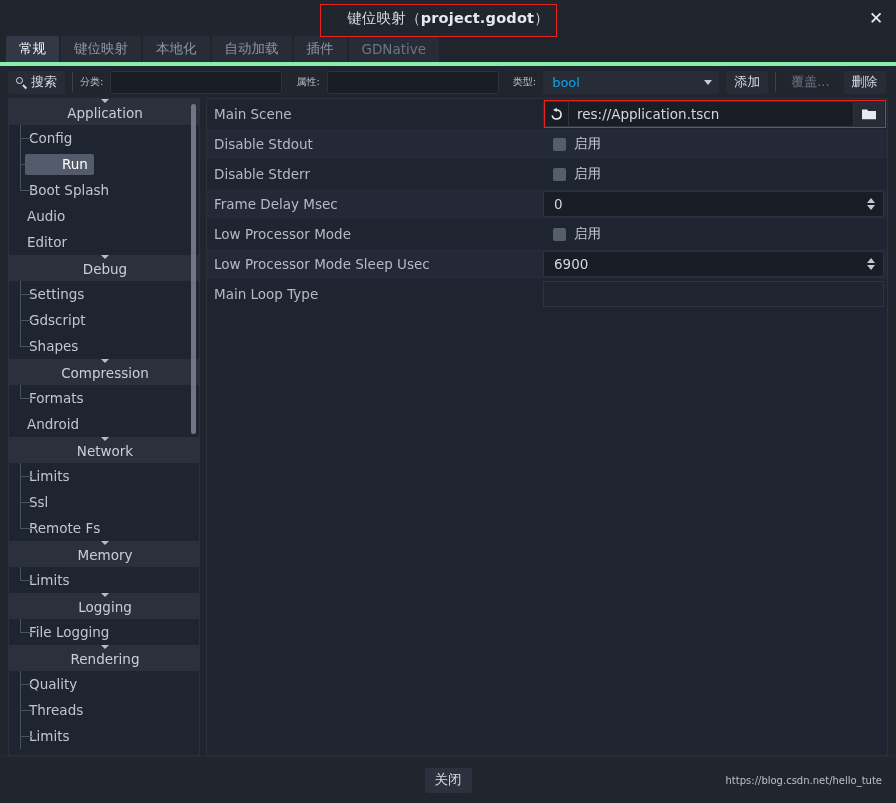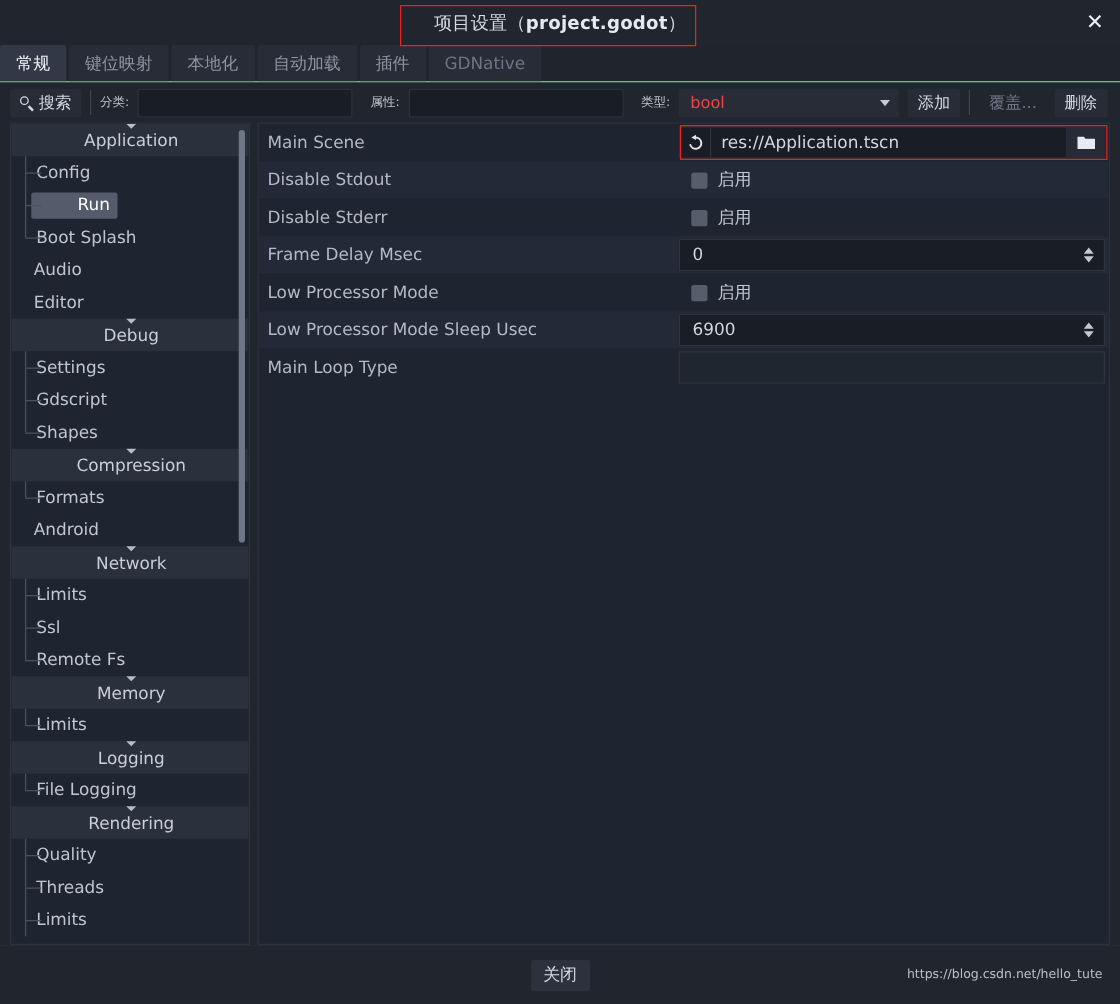--- a/index.html
+++ b/index.html
@@ -70,21 +70,22 @@
     cursor: pointer;
   }
 
   
   .tabbar {
     height: 30px;
     flex: 0 0 30px;
     background: #20242d;
     display: flex;
     align-items: stretch;
-    border-bottom: 1px solid #86efac;
+    border-bottom: 4px solid #86efac;
+    padding-left: 6px;
     box-sizing: border-box;
   }
   .tab {
     padding: 0 13px;
     display: flex;
     align-items: center;
     font-size: 13.5px;
     color: #8d95a3;
     background: #272c37;
     margin-right: 2px;
@@ -148,21 +149,21 @@
   .tb-select {
     background: #272c37;
     border: none;
     height: 23px;
     box-sizing: border-box;
     border-radius: 2px;
     display: flex;
     align-items: center;
     justify-content: space-between;
     padding: 0 7px 0 9px;
-    color: #ef4444;
+    color: #0ea5e9;
     font-size: 13px;
     cursor: pointer;
     gap: 22px;
   }
   .chev-down {
     width: 0; height: 0;
     border-left: 4.5px solid transparent;
     border-right: 4.5px solid transparent;
     border-top: 5px solid #c6ccd6;
     margin-left: 8px;
@@ -459,21 +460,21 @@
     white-space: nowrap;
   }
 </style>
 </head>
 <body>
 
 <div class="window">
 
   <div class="titlebar">
     <div class="title-text">
-      <span>项目设置（</span><b>project.godot</b><span>）</span>
+      <span>键位映射（</span><b>project.godot</b><span>）</span>
     </div>
     <div class="title-redbox"></div>
     <div class="close-x">✕</div>
   </div>
 
   <div class="tabbar">
     <div class="tab active">
         <span>常规</span>
       </div>
     <div class="tab">

